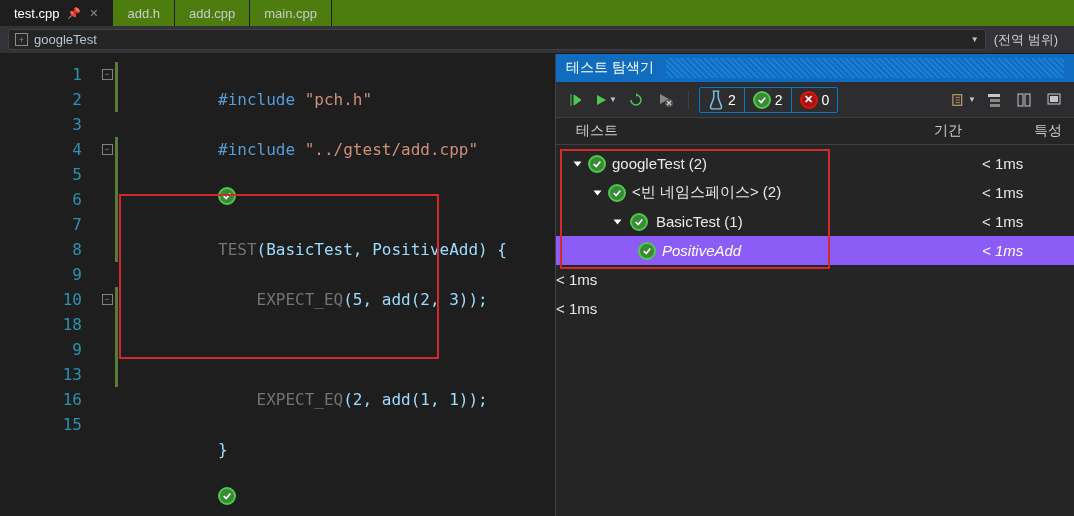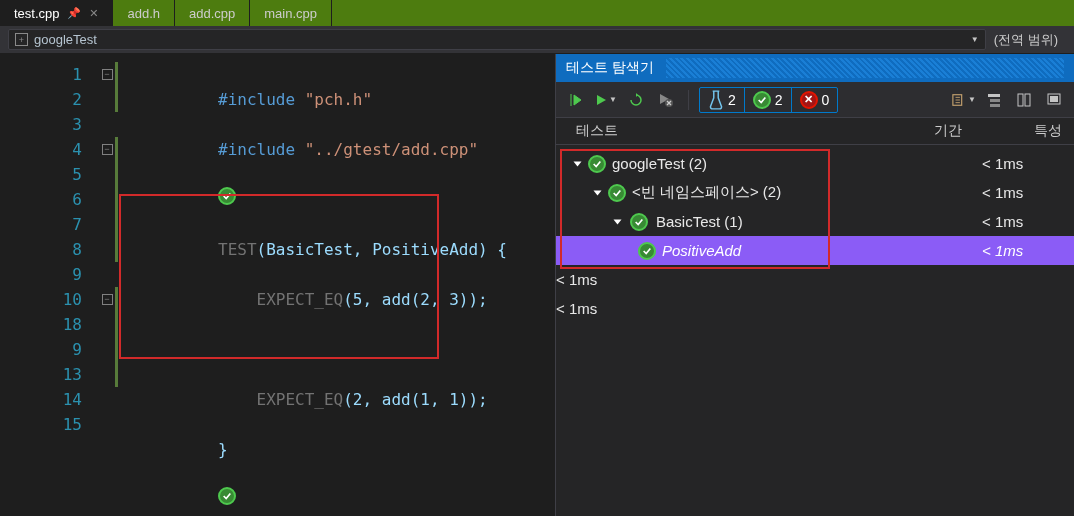--- a/index.html
+++ b/index.html
@@ -219,21 +219,21 @@
         <div class="ln">4</div>
         <div class="ln">5</div>
         <div class="ln">6</div>
         <div class="ln">7</div>
         <div class="ln">8</div>
         <div class="ln">9</div>
         <div class="ln">10</div>
         <div class="ln">18</div>
         <div class="ln">9</div>
         <div class="ln">13</div>
-        <div class="ln">14</div>
+        <div class="ln">16</div>
         <div class="ln">15</div>
       </div>
 
       <div class="fold-col">
         <div class="fm">
             <span class="fm-box">−</span>
           </div>
         <div class="fm"></div>
         <div class="fm"></div>
         <div class="fm">

